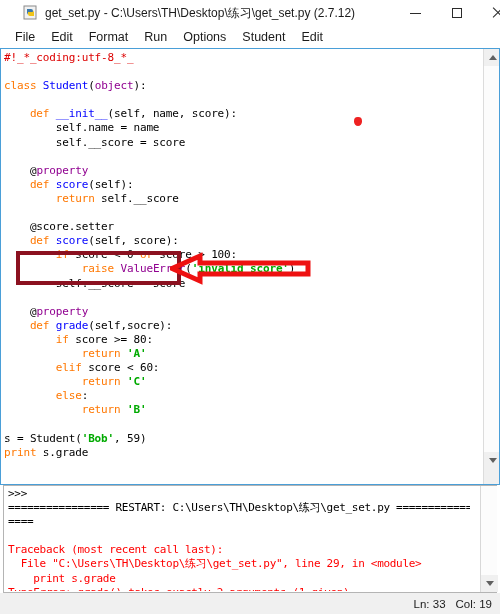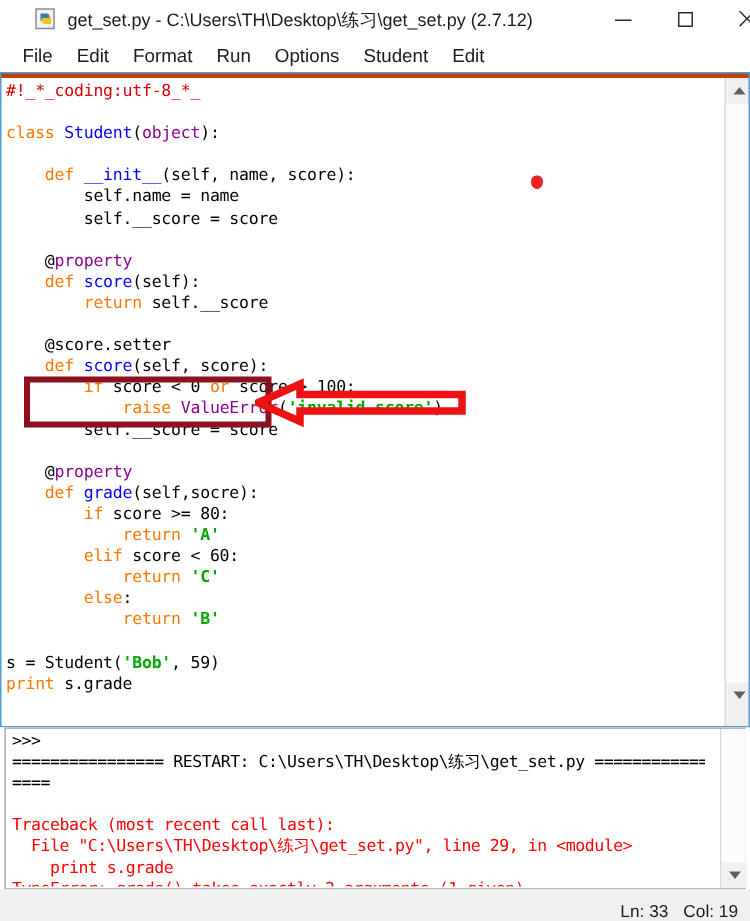--- a/index.html
+++ b/index.html
@@ -73,21 +73,21 @@
     color: #1b1b1b;
     padding: 0 8px;
     white-space: nowrap;
   }
 
   
   .editor-pane {
     position: absolute; left: 0; top: 48px;
     width: 500px; height: 437px;
     box-sizing: border-box;
-    border-top: 4px solid #c2410c;
+    border-top: 1px solid #c2410c;
     background: #ffffff;
   }
   .editor-text {
     position: absolute; left: 0; top: 0;
     width: 483px; height: 420px;
     overflow: hidden;
     padding: 2px 0 0 4px;
     box-sizing: border-box;
     font-family: "DejaVu Sans Mono", "Liberation Mono", monospace;
     font-size: 11px;
@@ -201,21 +201,21 @@
   .vscroll-sh .track {
     position: absolute; left: 0; top: 0; right: 0; bottom: 17px;
     background: #fcfcfc;
   }
   .vscroll-sh .btn-bot { position: absolute; left: 0; bottom: 0; }
   .statusbar-sh {
     position: absolute; left: 0; top: 108px;
     width: 500px; height: 21px;
     background: #f0f0f0;
     box-sizing: border-box;
-    display: flex; align-items: flex-end; justify-content: flex-end;
+    display: flex; align-items: center; justify-content: flex-end;
     padding-right: 8px;
     font-size: 11.5px; color: #1b1b1b; padding-left: 35px;
   }
   .statusbar-sh .sb-ln { margin-right: 10px; }
 
   
   .anno-box {
     position: absolute;
     left: 16px; top: 251px;
     width: 165px; height: 34px;

